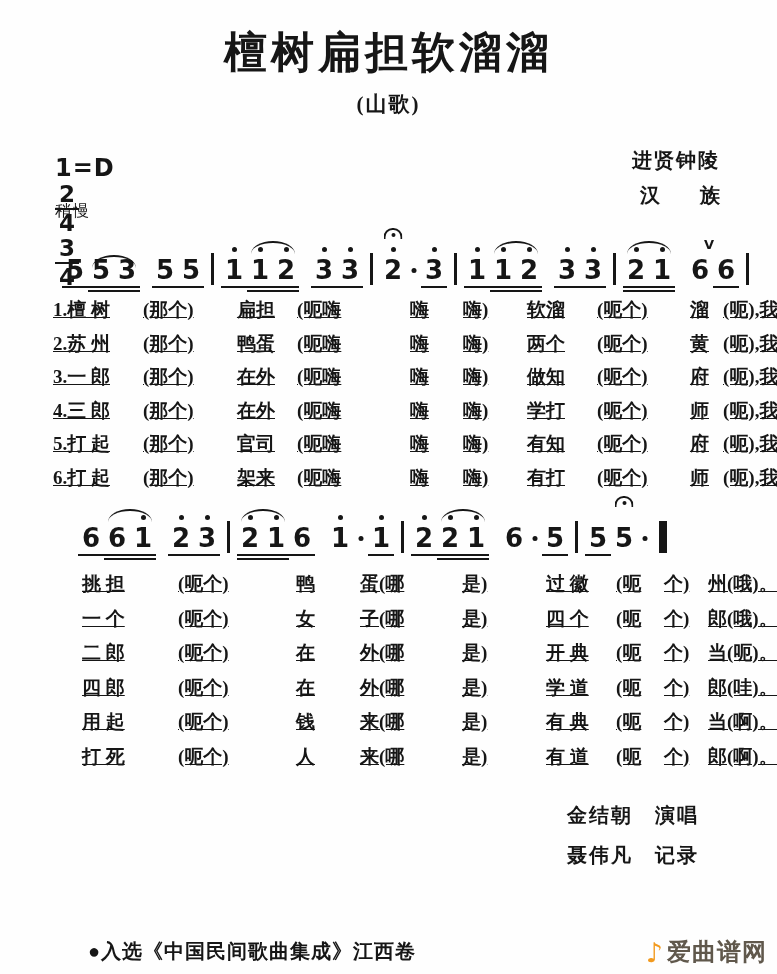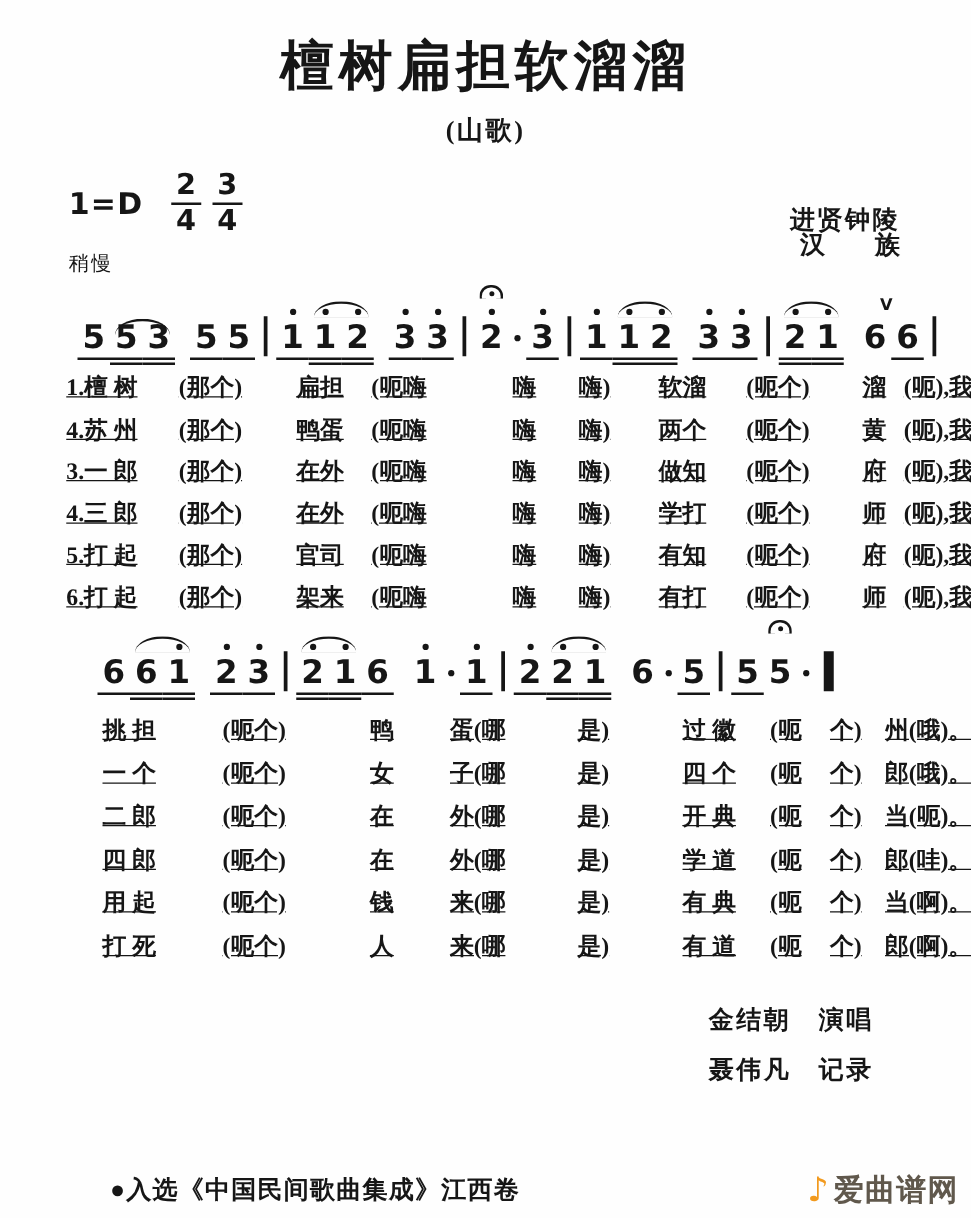--- a/index.html
+++ b/index.html
@@ -11,27 +11,27 @@
   }
   
   .title {
     position:absolute; top:24px; left:0; width:777px; text-align:center;
     font-size:43px; font-weight:bold; letter-spacing:4px;
   }
   .subtitle {
     position:absolute; top:90px; left:0; width:777px; text-align:center;
     font-size:21px; font-weight:bold; letter-spacing:2px;
   }
-  .keytime { position:absolute; top:136px; left:55px; display:flex; align-items:center; }
+  .keytime { position:absolute; top:154px; left:55px; display:flex; align-items:flex-start;flex-direction:column; }
   .key { font:bold 24px "DejaVu Sans",sans-serif; margin-right:22px; letter-spacing:1px; }
   .ts { display:inline-flex; flex-direction:column; align-items:center; margin-right:9px;
         font:bold 23px "DejaVu Sans",sans-serif; line-height:25px; }
   .tsn { border-bottom:2.5px solid #161616; padding:0 4px 1px; }
   .tsd { padding-top:1px; }
-  .region { position:absolute; top:162px; right:57px; font-size:20px; font-weight:bold; letter-spacing:2px; }
+  .region { position:absolute; top:147px; right:57px; font-size:20px; font-weight:bold; letter-spacing:2px; }
   .ethnic { position:absolute; top:182px; right:57px; width:80px; display:flex;
             justify-content:space-between; font-size:20px; font-weight:bold; }
   .tempo { position:absolute; top:201px; left:55px; font-size:16px; font-weight:normal; letter-spacing:2px;text-align:center; }
   
   .mline { position:absolute; display:flex; align-items:flex-end; }
   .mline1 { top:242px; left:62px; }
   .mline2 { top:510px; left:78px; }
   .note { display:flex; flex-direction:column; align-items:center; width:26px; position:relative; }
   .octrow { height:15px; width:100%; display:flex; align-items:center; justify-content:center; }
   .odot { width:5px; height:5px; border-radius:50%; background:#161616; }
@@ -307,21 +307,21 @@
       <div class="lcell c2">扁担</div>
       <div class="lcell c3">(呃嗨</div>
       <div class="lcell c4">嗨</div>
       <div class="lcell c5">嗨)</div>
       <div class="lcell c6">软溜</div>
       <div class="lcell c7">(呃个)</div>
       <div class="lcell c8">溜</div>
       <div class="lcell c9">(呃),我</div>
     </div>
     <div class="lrow">
-      <div class="lcell c0">4.苏 州</div>
+      <div class="lcell c0">2.苏 州</div>
       <div class="lcell c1">(那个)</div>
       <div class="lcell c2">鸭蛋</div>
       <div class="lcell c3">(呃嗨</div>
       <div class="lcell c4">嗨</div>
       <div class="lcell c5">嗨)</div>
       <div class="lcell c6">两个</div>
       <div class="lcell c7">(呃个)</div>
       <div class="lcell c8">黄</div>
       <div class="lcell c9">(呃),我</div>
     </div>

